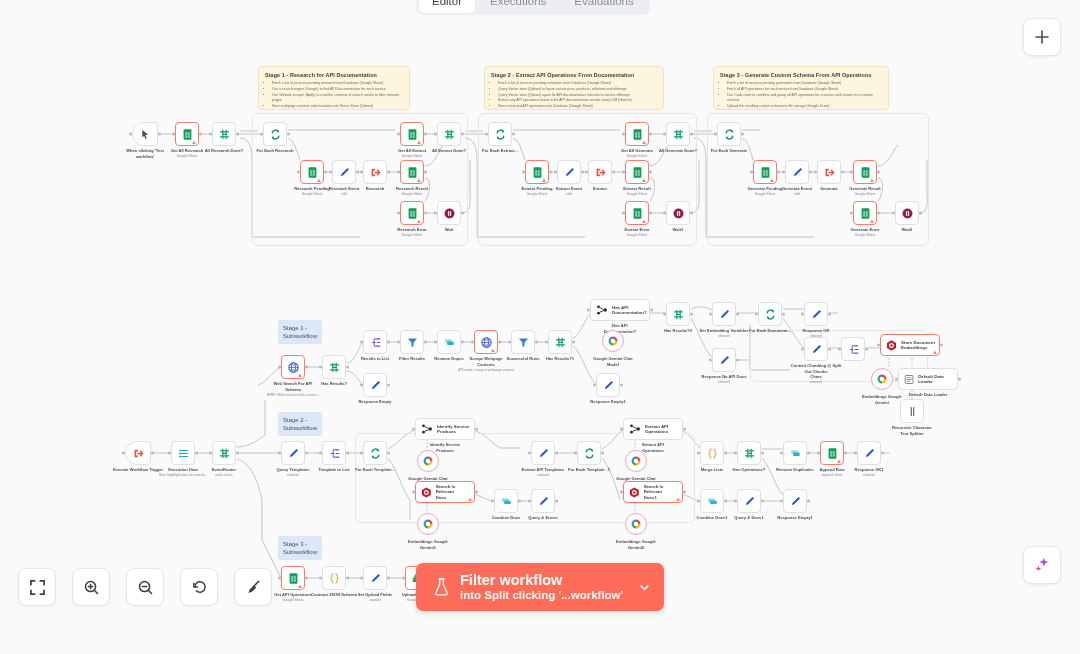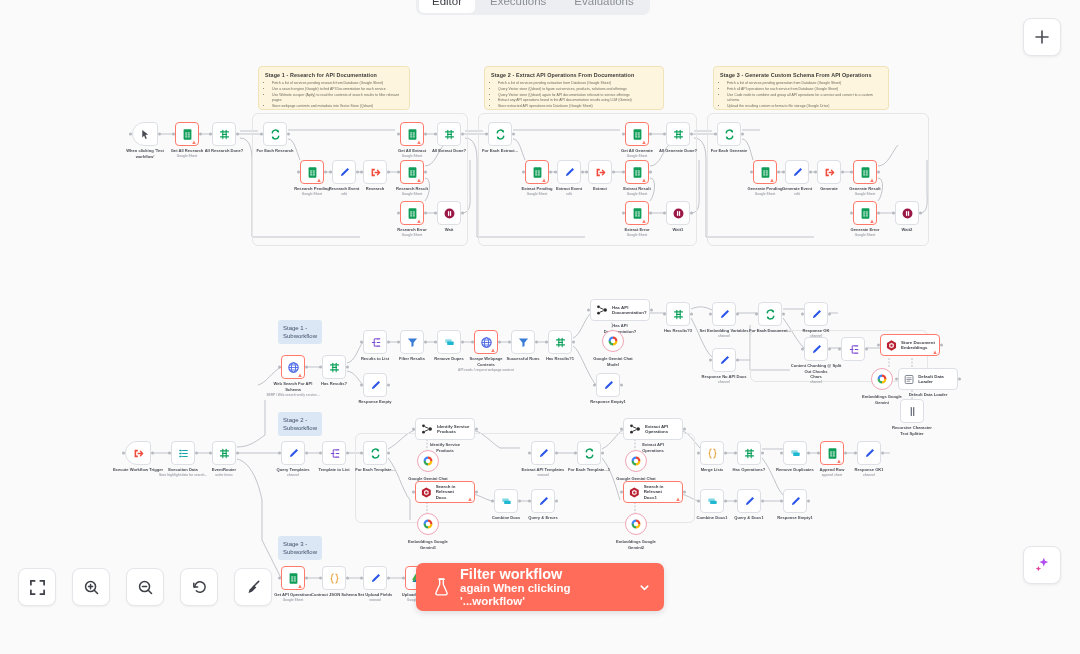--- a/index.html
+++ b/index.html
@@ -1354,21 +1354,21 @@
 
   <div class="execbar">
     <div class="flask">
       <svg width="17" height="20" viewBox="0 0 18 22">
         <path d="M7 2h4v6.2l4.1 9.1a1.6 1.6 0 0 1-1.5 2.3H4.4a1.6 1.6 0 0 1-1.5-2.3L7 8.2z" fill="none" stroke="#fff" stroke-width="1.5" stroke-linejoin="round"></path>
         <path d="M6 2.5h6" stroke="#fff" stroke-width="1.5" stroke-linecap="round"></path>
       </svg>
     </div>
     <div class="exec-txt">
       <div class="exec-title">Filter workflow</div>
-      <div class="exec-sub"><span>again </span><em>When clicking '...workflow'</em></div>
+      <div class="exec-sub"><span>into </span><em>Split clicking '...workflow'</em></div>
     </div>
     <div class="exec-caret">
       <svg width="13" height="13" viewBox="0 0 14 14">
         <path d="M3.5 5.5L7 9l3.5-3.5" stroke="#fff" stroke-width="1.7" fill="none" stroke-linecap="round" stroke-linejoin="round"></path>
       </svg>
     </div>
   </div>
 </div>
 
 </body></html>

